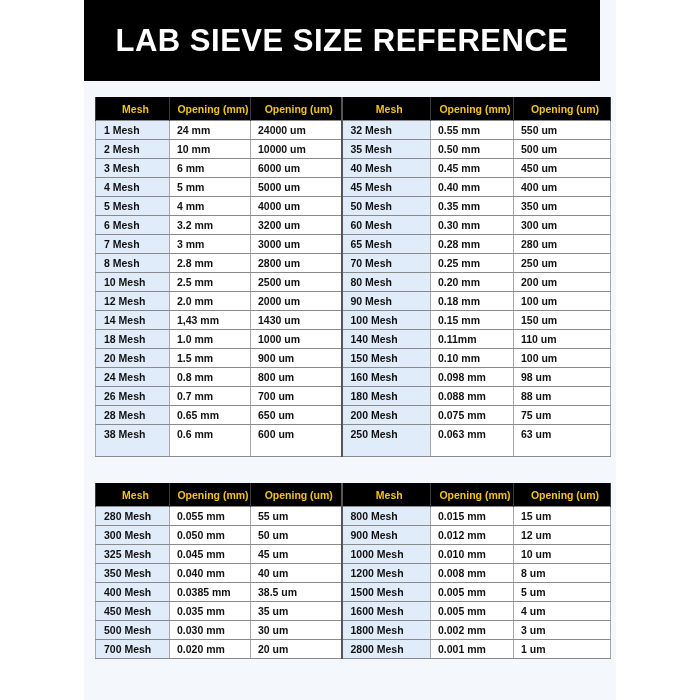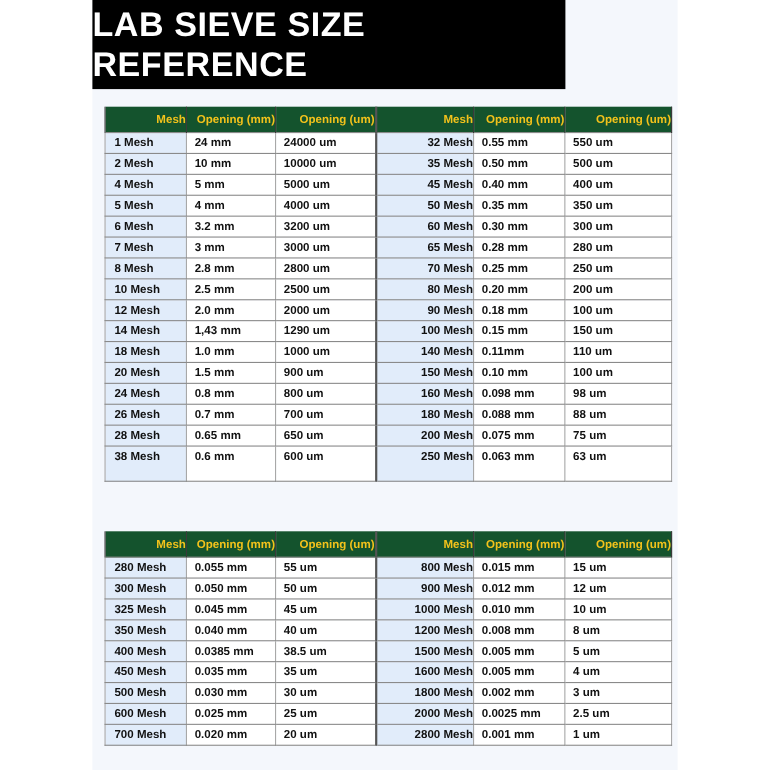--- a/index.html
+++ b/index.html
@@ -16,21 +16,21 @@
     left: 84px;
     top: 0;
     width: 532px;
     height: 700px;
     background: #f4f7fc;
   }
   .title-band {
     position: absolute;
     left: 0;
     top: 0;
-    width: 430px;
+    width: 516px;
     height: 81px;
     background: #000000;
     color: #ffffff;
     display: flex;
     align-items: center;
     justify-content: center;
     font-weight: bold;
     font-size: 31px;
     letter-spacing: 0.5px;
   }
@@ -44,25 +44,25 @@
   table.sieve.t1 { top: 97px; }
   table.sieve.t2 { top: 483px; }
   table.sieve col.c-mesh1 { width: 74px; }
   table.sieve col.c-mm1 { width: 81px; }
   table.sieve col.c-um1 { width: 91px; }
   table.sieve col.c-mesh2 { width: 89px; }
   table.sieve col.c-mm2 { width: 83px; }
   table.sieve col.c-um2 { width: 97px; }
 
   table.sieve th {
-    background: #14532d;
+    background: #000000;
     color: #f3c21b;
     font-size: 10.5px;
     font-weight: bold;
-    text-align: right;
+    text-align: center;
     padding: 0 0 0 6px;
     height: 23px;
     border-left: 1px solid #3a3a3a;
     border-right: 1px solid #3a3a3a;
     white-space: nowrap;
   }
   table.sieve td {
     font-size: 10.5px;
     font-weight: bold;
     color: #111111;
@@ -76,21 +76,20 @@
     white-space: nowrap;
     vertical-align: middle;
   }
   table.sieve td.mesh {
     background: #e1ecfa;
     padding-left: 8px;
     margin-top: 22px;
   }
   table.sieve td.sep {
     border-left: 2px solid #555555;
-    text-align: right;
   }
   table.sieve th.sep {
     border-left: 2px solid #555555;
   }
   table.sieve tr.last td {
     height: 28px;
     vertical-align: top;
     padding-top: 3px;
   }
   table.sieve {
@@ -134,20 +133,28 @@
         </tr>
         <tr>
           <td class="mesh">2 Mesh</td>
           <td>10 mm</td>
           <td>10000 um</td>
           <td class="mesh sep">35 Mesh</td>
           <td>0.50 mm</td>
           <td>500 um</td>
         </tr>
         <tr>
+          <td class="mesh">3 Mesh</td>
+          <td>6 mm</td>
+          <td>6000 um</td>
+          <td class="mesh sep">40 Mesh</td>
+          <td>0.45 mm</td>
+          <td>450 um</td>
+        </tr>
+        <tr>
           <td class="mesh">4 Mesh</td>
           <td>5 mm</td>
           <td>5000 um</td>
           <td class="mesh sep">45 Mesh</td>
           <td>0.40 mm</td>
           <td>400 um</td>
         </tr>
         <tr>
           <td class="mesh">5  Mesh</td>
           <td>4 mm</td>
@@ -192,21 +199,21 @@
           <td class="mesh">12  Mesh</td>
           <td>2.0 mm</td>
           <td>2000 um</td>
           <td class="mesh sep">90  Mesh</td>
           <td>0.18 mm</td>
           <td>100 um</td>
         </tr>
         <tr>
           <td class="mesh">14  Mesh</td>
           <td>1,43 mm</td>
-          <td>1290 um</td>
+          <td>1430 um</td>
           <td class="mesh sep">100  Mesh</td>
           <td>0.15 mm</td>
           <td>150 um</td>
         </tr>
         <tr>
           <td class="mesh">18  Mesh</td>
           <td>1.0 mm</td>
           <td>1000 um</td>
           <td class="mesh sep">140  Mesh</td>
           <td>0.11mm</td>
@@ -325,28 +332,20 @@
         </tr>
         <tr>
           <td class="mesh">500  Mesh</td>
           <td>0.030 mm</td>
           <td>30 um</td>
           <td class="mesh sep">1800  Mesh</td>
           <td>0.002 mm</td>
           <td>3 um</td>
         </tr>
         <tr>
-          <td class="mesh">600  Mesh</td>
-          <td>0.025 mm</td>
-          <td>25 um</td>
-          <td class="mesh sep">2000  Mesh</td>
-          <td>0.0025 mm</td>
-          <td>2.5 um</td>
-        </tr>
-        <tr>
           <td class="mesh">700  Mesh</td>
           <td>0.020 mm</td>
           <td>20 um</td>
           <td class="mesh sep">2800  Mesh</td>
           <td>0.001 mm</td>
           <td>1 um</td>
         </tr>
       </tbody>
   </table>
 </div>

